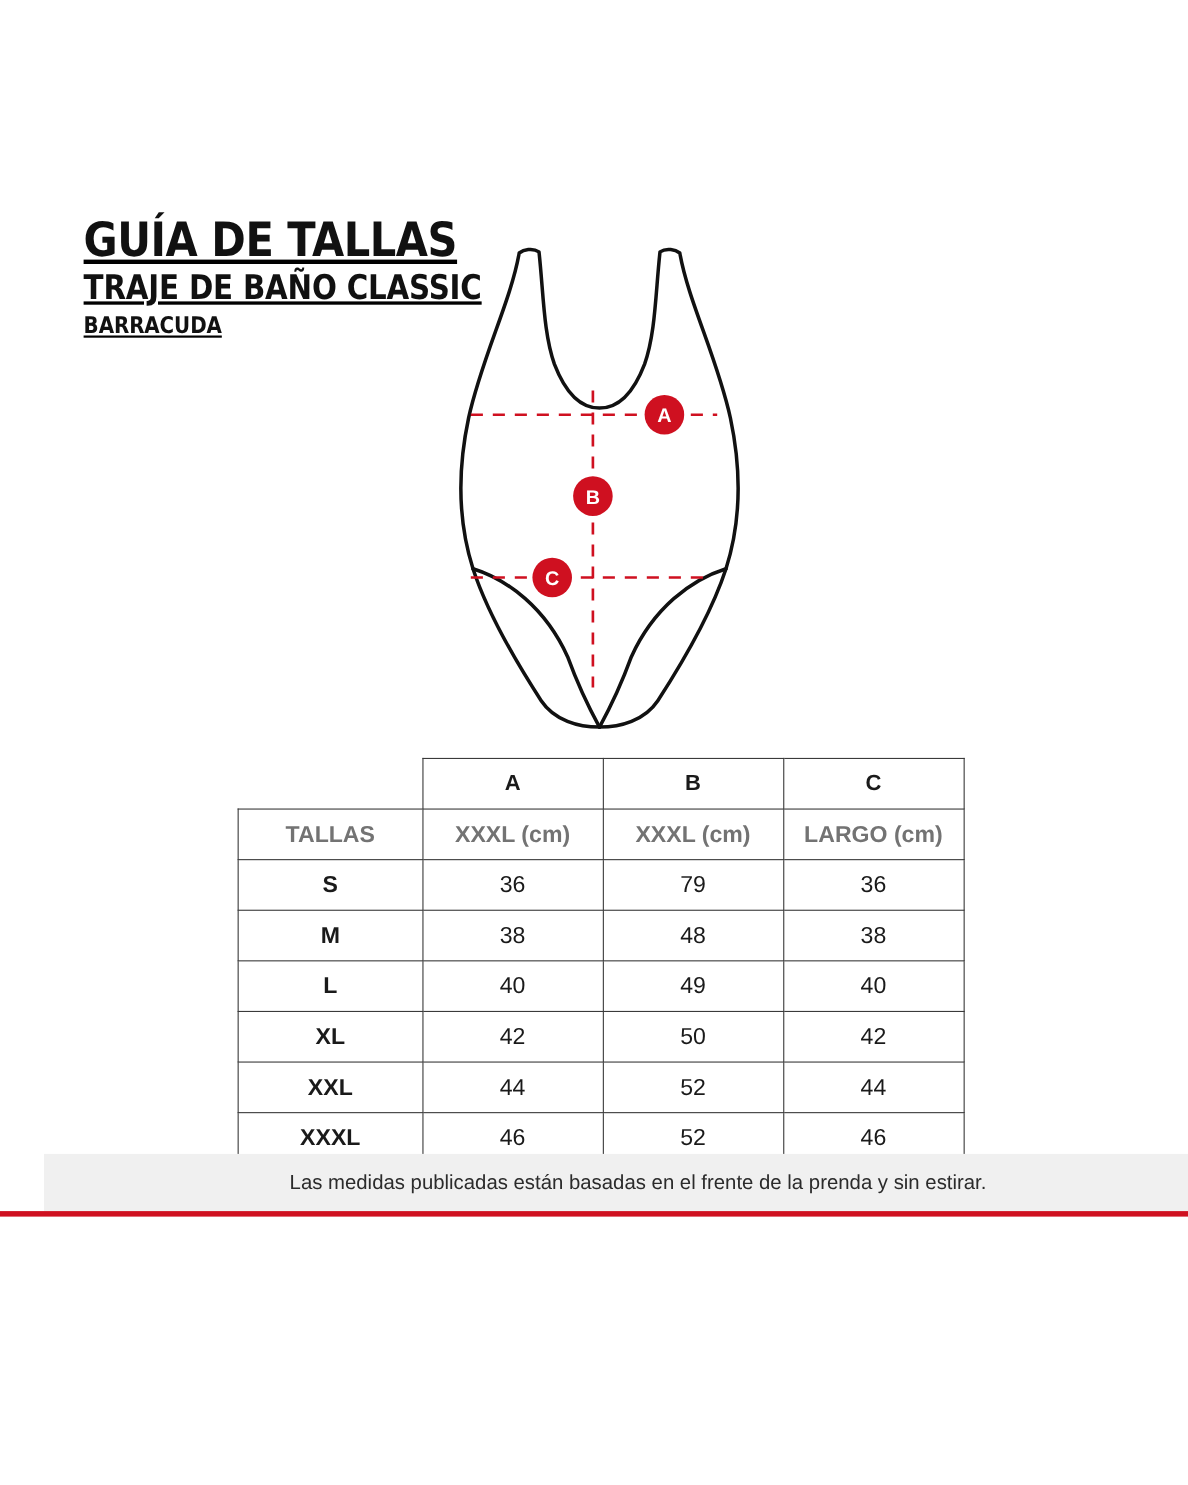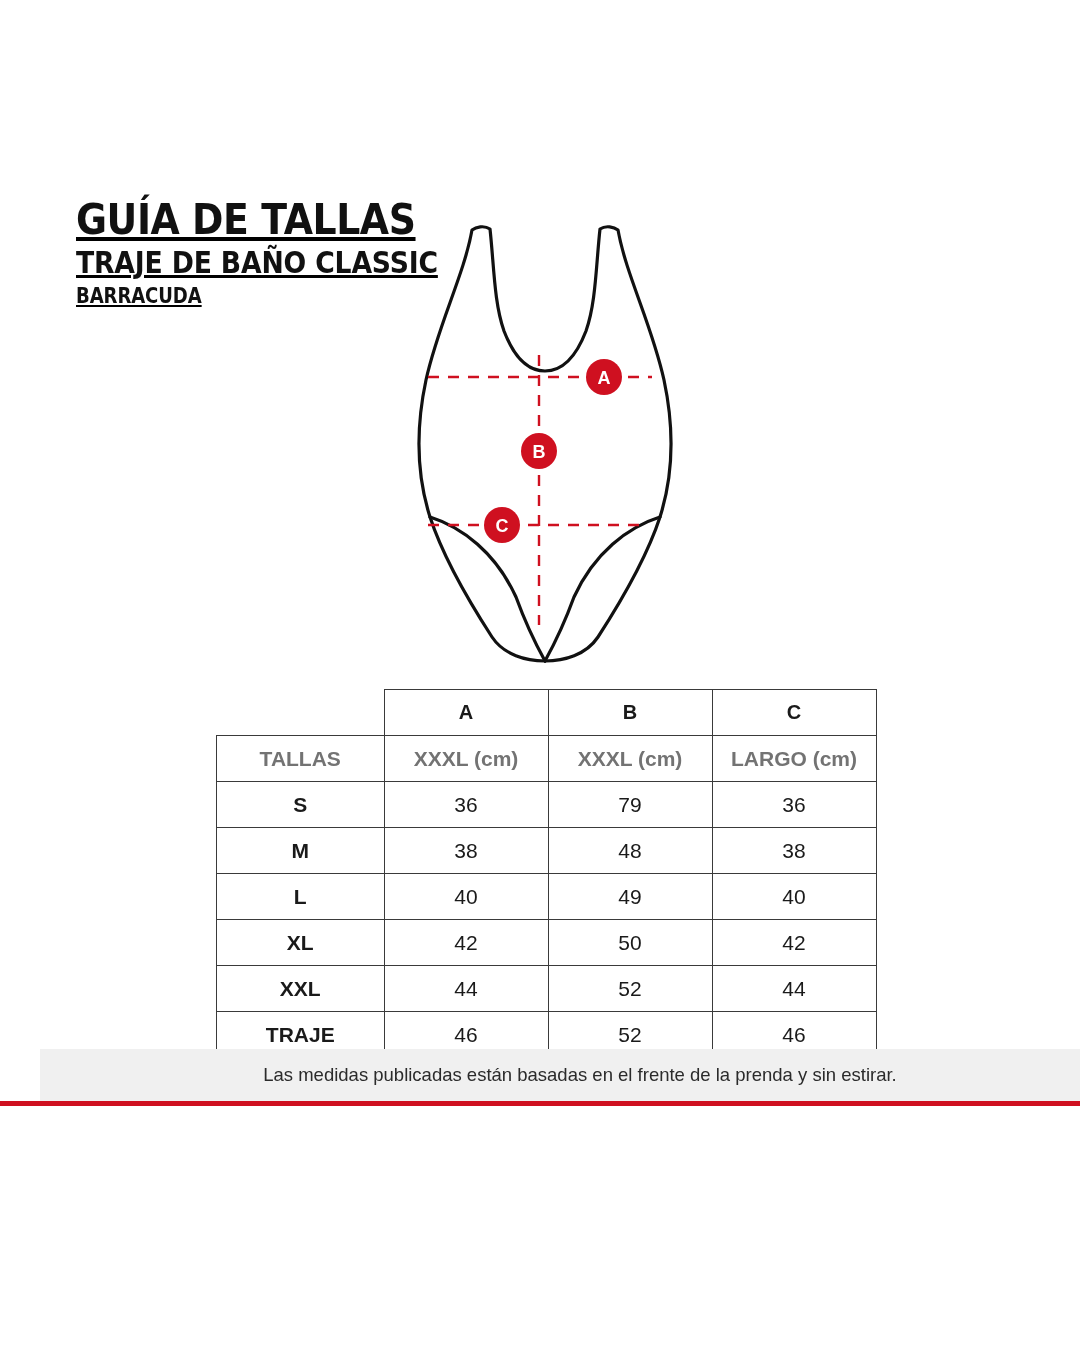--- a/index.html
+++ b/index.html
@@ -250,21 +250,21 @@
         <td class="val-cell">50</td>
         <td class="val-cell">42</td>
       </tr>
       <tr>
         <td class="size-cell">XXL</td>
         <td class="val-cell">44</td>
         <td class="val-cell">52</td>
         <td class="val-cell">44</td>
       </tr>
       <tr>
-        <td class="size-cell">TRAJE</td>
+        <td class="size-cell">XXXL</td>
         <td class="val-cell">46</td>
         <td class="val-cell">52</td>
         <td class="val-cell">46</td>
       </tr>
     </tbody>
   </table>
 
   <div class="note-bar">
     <span class="note-text">Las medidas publicadas están basadas en el frente de la prenda y sin estirar.</span>
   </div>

